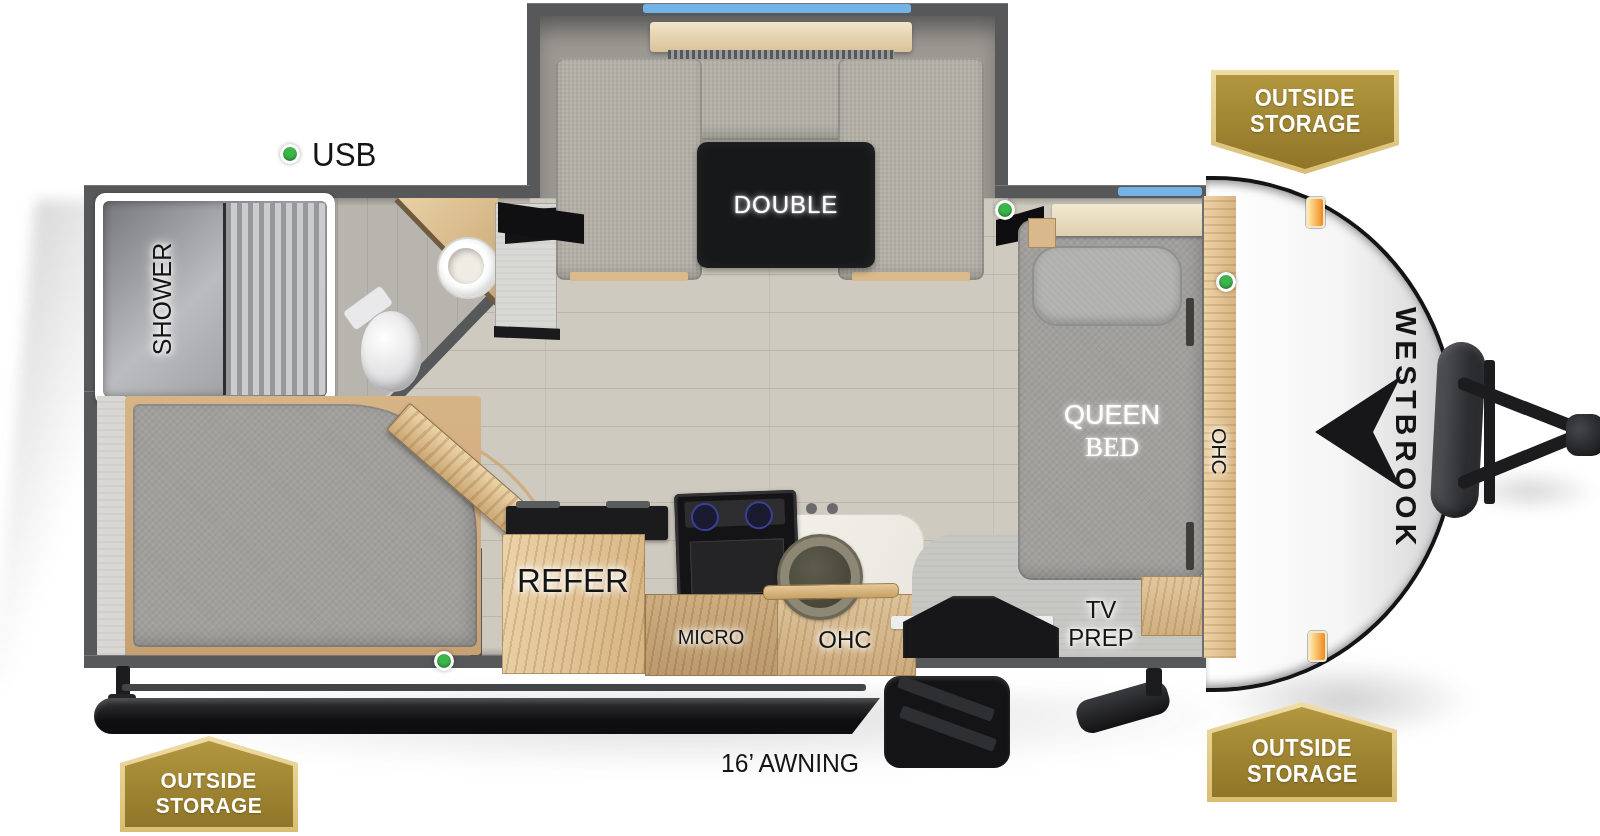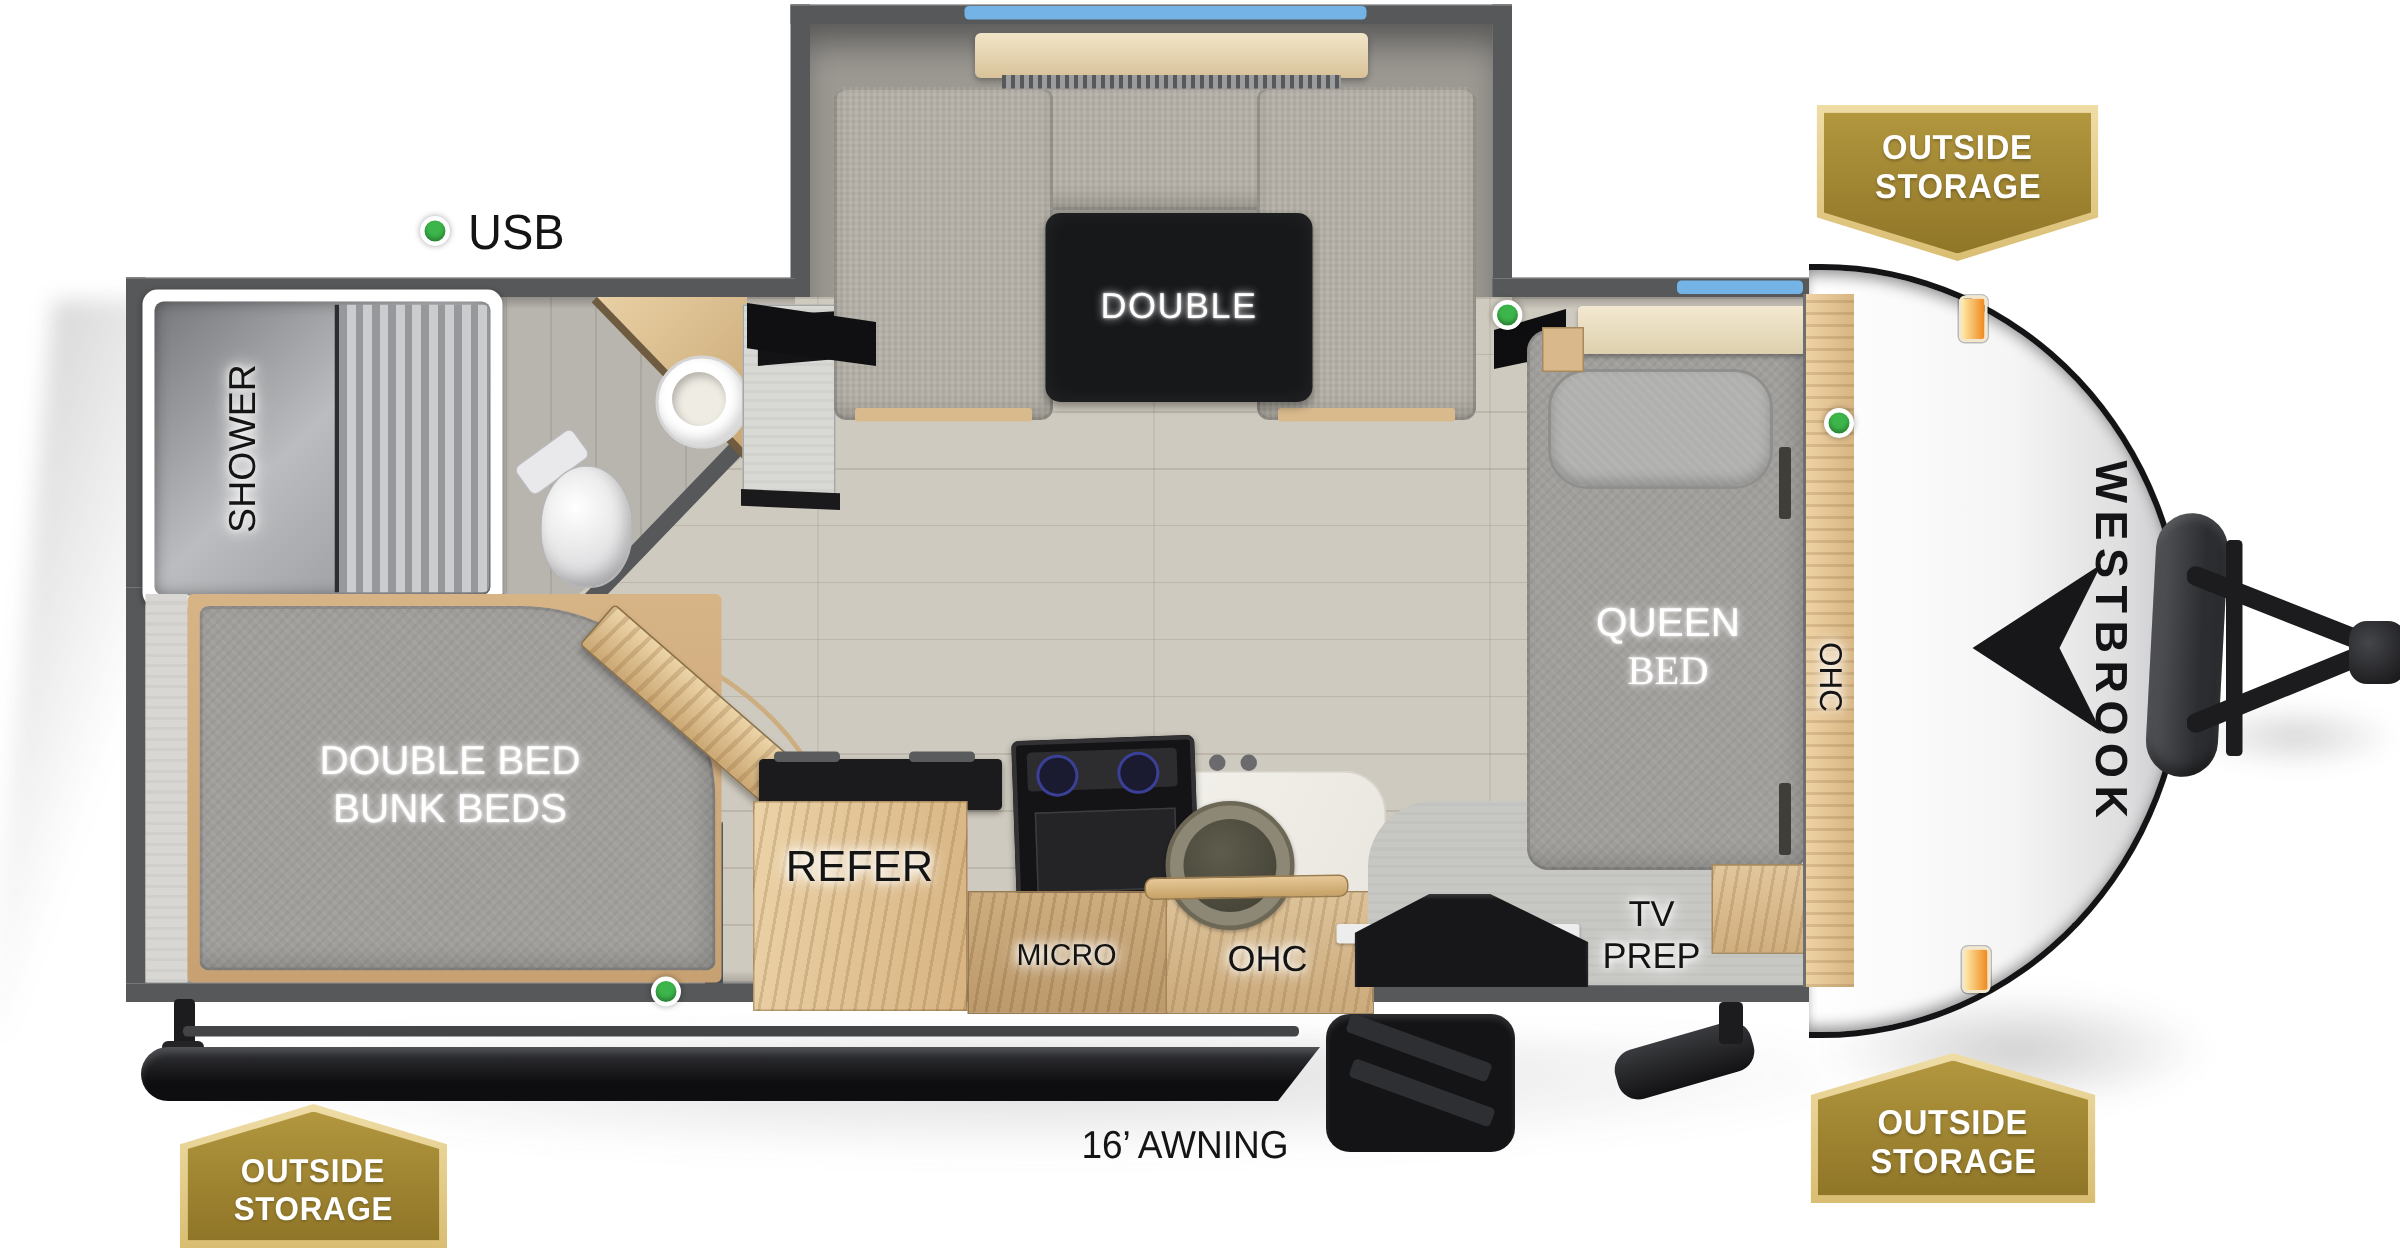--- a/index.html
+++ b/index.html
@@ -121,30 +121,28 @@
   <div class="abs" style="left:437px;top:237px;width:58px;height:58px;border-radius:50%;background:#ffffff;border:2px solid #d5d5d5;box-shadow:inset -3px -4px 8px rgba(0,0,0,.18);"></div>
   <div class="abs" style="left:448px;top:248px;width:36px;height:36px;border-radius:50%;background:#efece4;box-shadow:inset 2px 3px 6px rgba(0,0,0,.25);"></div>
 
   <div class="abs" style="left:495px;top:203px;width:60px;height:130px;background:repeating-linear-gradient(0deg,rgba(0,0,0,.03) 0 2px,transparent 2px 6px),#d8d8d4;border:1px solid #a6a6a3;"></div>
   <div class="abs" style="left:505px;top:206px;width:78px;height:38px;background:#131315;clip-path:polygon(0 12%,100% 0,100% 82%,0 100%);"></div>
   <div class="abs" style="left:494px;top:326px;width:66px;height:14px;background:#1a1a1c;clip-path:polygon(0 0,100% 20%,100% 100%,0 80%);"></div>
 
   <div class="abs" style="left:97px;top:396px;width:28px;height:259px;background:repeating-linear-gradient(0deg,rgba(0,0,0,.04) 0 2px,transparent 2px 7px),#d8d7d3;"></div>
   <div class="abs" style="left:125px;top:396px;width:356px;height:259px;background:linear-gradient(#d7b486,#c7a172);border-radius:4px;"></div>
   <div class="abs mattress" style="left:133px;top:404px;width:344px;height:243px;border-radius:6px 130px 6px 6px;"></div>
-  <div class="lblw" style="left:180px;top:492px;width:240px;font-size:27px;">DOUBLE BED</div>
-  <div class="lblw" style="left:180px;top:524px;width:240px;font-size:27px;">BUNK BEDS</div>
 
   <div class="abs" style="left:398px;top:398px;width:178px;height:34px;background:repeating-linear-gradient(95deg,rgba(140,100,55,.25) 0 3px,transparent 3px 10px),linear-gradient(#ecd4a8,#cba874);border:1px solid #8a7048;border-radius:3px;transform:rotate(41deg);transform-origin:0 50%;box-shadow:2px 3px 5px rgba(0,0,0,.3);"></div>
 
   <div class="abs" style="left:506px;top:506px;width:162px;height:34px;background:#1b1b1d;border-radius:3px;box-shadow:0 2px 4px rgba(0,0,0,.4);"></div>
   <div class="abs" style="left:516px;top:501px;width:44px;height:7px;background:#5a5b5d;border-radius:3px;"></div>
   <div class="abs" style="left:606px;top:501px;width:44px;height:7px;background:#5a5b5d;border-radius:3px;"></div>
   <div class="abs wood" style="left:502px;top:534px;width:143px;height:140px;"></div>
-  <div class="lbl" style="left:508px;top:562px;width:130px;font-size:29px;">REFER</div>
+  <div class="lbl" style="left:508px;top:562px;width:130px;font-size:33px;">REFER</div>
 
   <div class="abs" style="left:752px;top:514px;width:172px;height:152px;background:linear-gradient(115deg,#f4f2ec,#e8e5de);border-radius:6px 28px 28px 6px;box-shadow:inset 0 0 0 1px #d6d3ca;"></div>
 
   <div class="abs" style="left:676px;top:492px;width:122px;height:110px;background:#141416;border-radius:5px;transform:rotate(-2deg);box-shadow:0 2px 5px rgba(0,0,0,.4), inset 0 0 0 3px #323234;">
     <div class="abs" style="left:10px;top:8px;width:100px;height:26px;background:#2d2d30;border-radius:3px;"></div>
     <div class="abs" style="left:16px;top:10px;width:24px;height:24px;border-radius:50%;background:#1a1a30;border:2px solid rgba(80,90,220,.6);"></div>
     <div class="abs" style="left:70px;top:10px;width:24px;height:24px;border-radius:50%;background:#1a1a30;border:2px solid rgba(80,90,220,.6);"></div>
     <div class="abs" style="left:14px;top:48px;width:92px;height:52px;background:#242427;border:1px solid #3c3c3f;"></div>
   </div>
 

